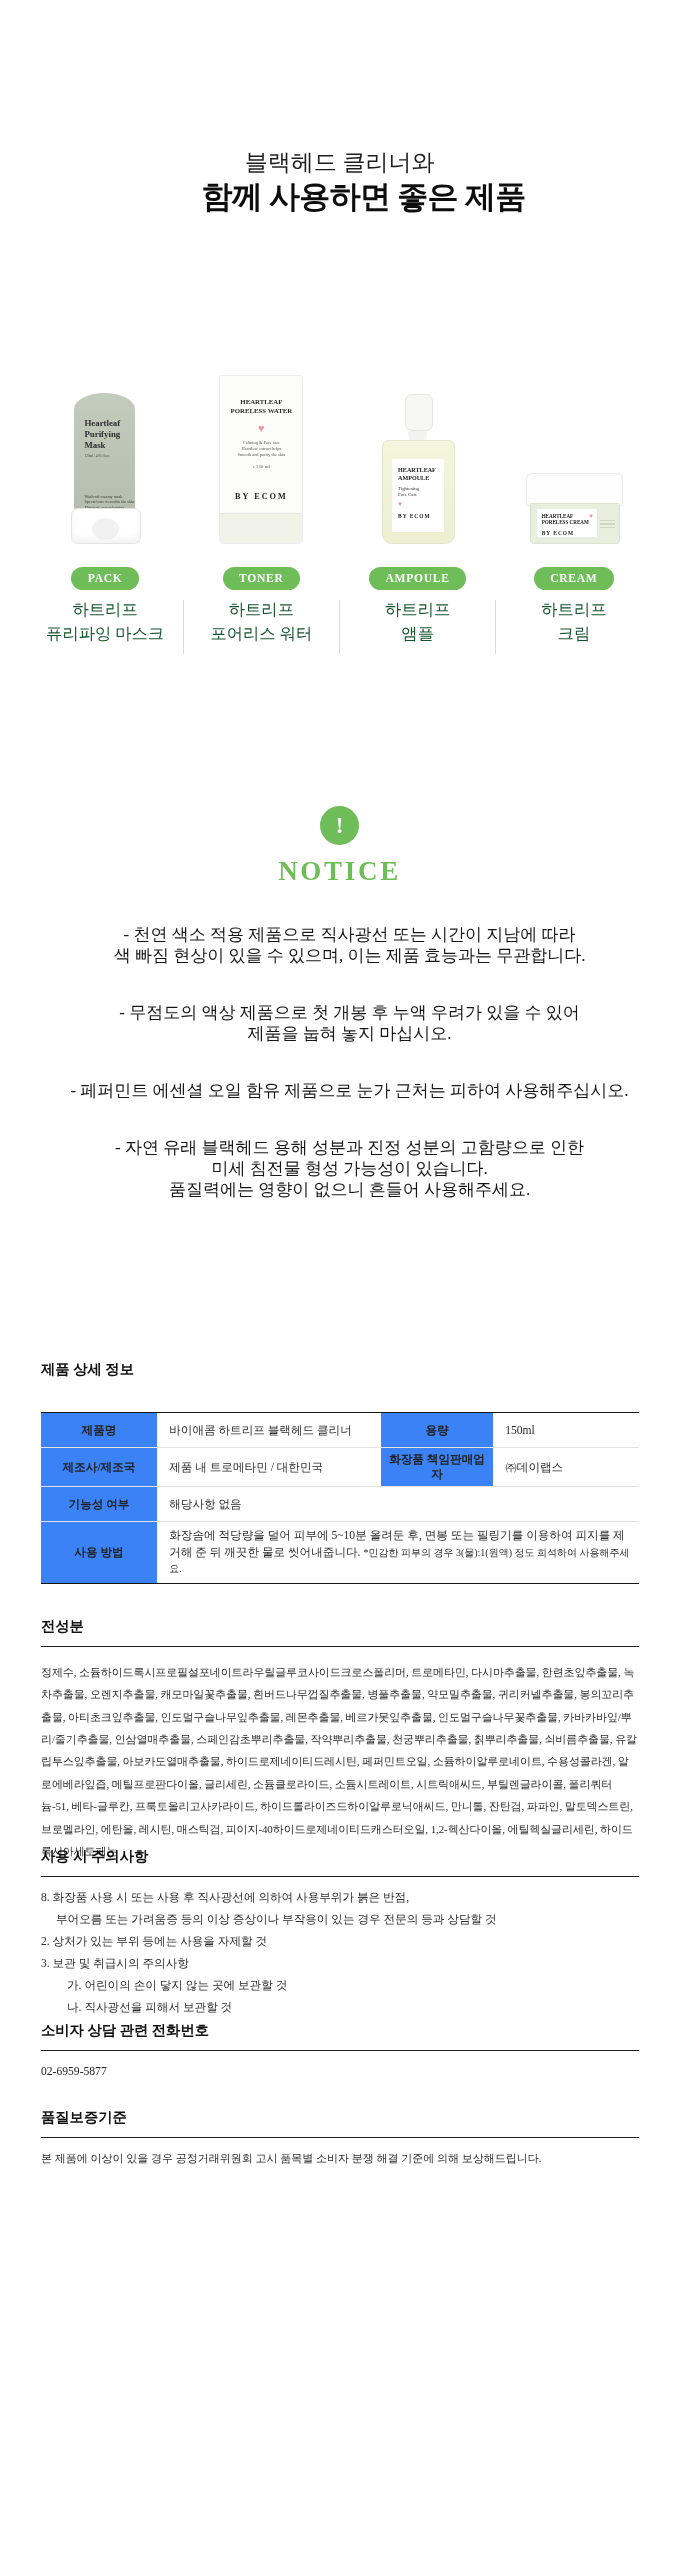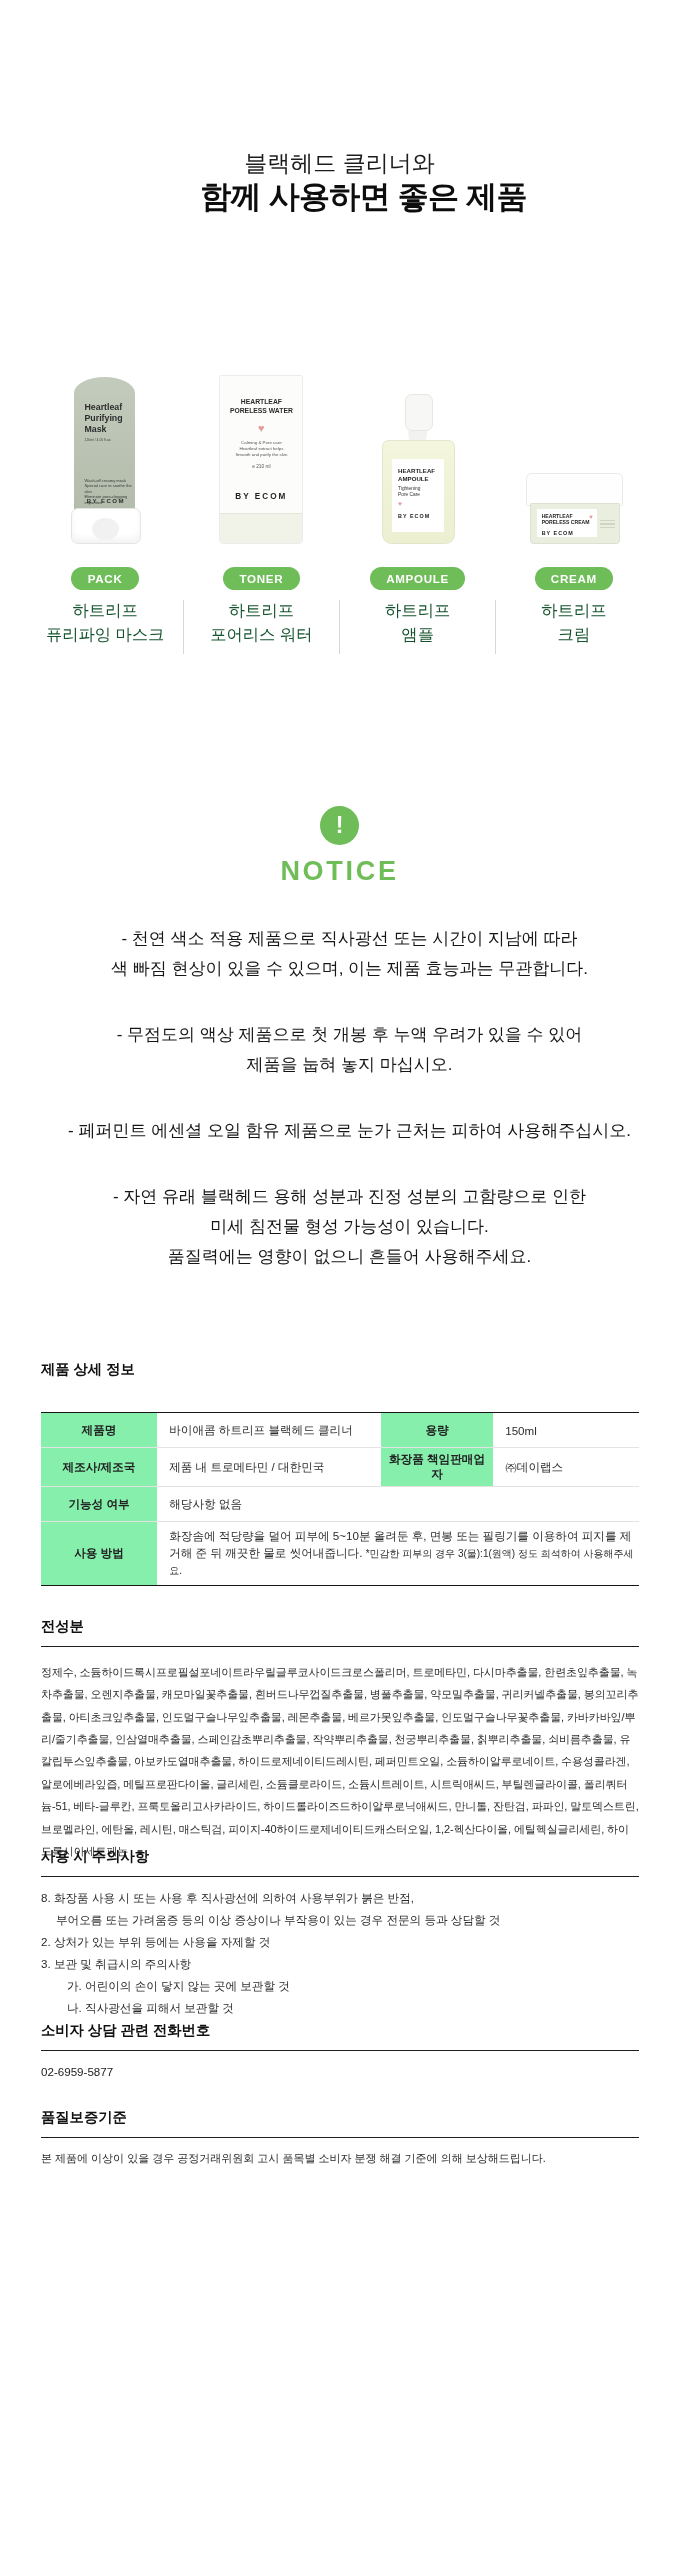--- a/index.html
+++ b/index.html
@@ -1,39 +1,39 @@
 <!DOCTYPE html>
 <html style="font-size:11px"><head>
 <meta charset="utf-8">
 <style>
   html,body { margin:0; padding:0; background:#fff; }
   #page {
     position:relative; width:679px; height:2576px; margin:0 auto; background:#fff;
-    font-family:Liberation Sans, sans-serif; overflow:hidden; color:#1a1a1a;
+    font-family:Liberation Serif, serif; overflow:hidden; color:#1a1a1a;
   }
   .pre { white-space:pre-line; }
 
   
   .header { position:absolute; top:148px; left:0; right:0; text-align:center; }
   .header-line1 { font-size:23px; line-height:30px; color:#1c1c1c; font-weight:400; }
   .header-line2 { font-size:31px; line-height:38px; color:#0d0d0d; font-weight:800; letter-spacing:-0.7px;margin-left:48px; }
 
   
   .products { position:absolute; top:374px; left:27px; width:625px; display:flex; }
   .product-card { width:25%; display:flex; flex-direction:column; align-items:center; }
   .product-visual { height:170px; width:100%; display:flex; align-items:flex-end; justify-content:center; }
   .badge { margin-top:23px; display:inline-block; background:#6ebd58; color:#fff;
            font-size:11.6px; font-weight:700; letter-spacing:0.7px; padding:4.8px 16.3px; border-radius:12.2px; }
   .product-name { margin-top:8.2px; font-size:16.3px; line-height:24px; font-weight:500; color:#14532d; text-align:center; }
   .product-divider { position:absolute; top:226px; width:0.7px; height:54px; background:#d8d8d8; }
   .pd1 { left:156px; } .pd2 { left:312px; } .pd3 { left:468px; }
 
   
   .tube { position:relative; width:63px; height:167px; }
-  .tube-body { position:absolute; top:0; left:0.7px; width:61px; height:137px;
+  .tube-body { position:absolute; top:16px; left:0.7px; width:61px; height:137px;
                background:linear-gradient(180deg,#c3cbbc,#b3bcab);
                border-radius:31px 31px 2.7px 2.7px / 16.3px 16.3px 2.7px 2.7px; }
   .tube-title { position:absolute; top:24.5px; left:10.2px; font-size:8.8px; font-weight:700; color:#2d2d2d; line-height:11px; text-align:left; }
   .tube-size { position:absolute; top:61px; left:10.2px; font-size:3.4px; color:#444; }
   .tube-desc { position:absolute; top:101px; left:10.2px; font-size:4.1px; color:#3a3a3a; line-height:5.4px; text-align:left; }
   .tube-brand { position:absolute; top:120px; left:0; width:63px; text-align:center; font-size:6.1px; font-weight:700; letter-spacing:1.4px; color:#2d2d2d; }
   .tube-cap { position:absolute; bottom:0; left:-2.7px; width:68px; height:34px; background:#fff;
               border:0.7px solid #e4e4e4; border-radius:6.8px; box-shadow:inset 0 -4.8px 6.1px rgba(0,0,0,0.05); }
   .tube-cap::after { content:""; position:absolute; left:20px; top:8.8px; width:27px; height:22px; background:#f1f1f1; border-radius:50%; }
 
@@ -68,32 +68,32 @@
   .cream-brand { margin:5.4px 0 0 4.8px; font-size:5.4px; font-weight:700; letter-spacing:1px; color:#222; }
   .cream-lines { position:absolute; right:-17.7px; top:11px; width:15px; }
   .cream-lines i { display:block; height:1.4px; background:#cfd4c5; margin-bottom:2px; }
 
   
   .notice { position:absolute; top:806px; left:0; right:0; text-align:center; }
   .notice-icon { width:39px; height:39px; border-radius:50%; background:#6ebd58; color:#fff;
                  font-size:23px; font-weight:700; line-height:39px; text-align:center; margin:0 auto; }
   .notice-title { margin-top:11px; font-size:27px; line-height:31px; font-weight:700; color:#6ebd58; letter-spacing:2.7px; }
   .notice-items { margin-top:37px; }
-  .notice-item { font-size:17px; line-height:30px; color:#161616; margin-bottom:36px;margin-left:20px; }
+  .notice-item { font-size:17px; line-height:21px; color:#161616; margin-bottom:36px;margin-left:20px; }
 
   
   .section-title { font-size:14.3px; line-height:19px; font-weight:700; color:#111; }
   .rule { margin-top:10.2px; height:0; border-top:1.4px solid #1f1f1f; }
 
   
   .detail { position:absolute; top:1360px; left:41px; width:598px; }
   .detail-table { margin-top:33px; border-top:1.4px solid #161616; border-bottom:1.4px solid #161616; }
   .trow { display:grid; grid-template-columns:116px 224px 112px 146px; border-bottom:0.7px solid #e3e3e3; min-height:34px; }
   .trow:last-child { border-bottom:none; }
-  .tlabel { background:#86efac; display:flex; align-items:center; justify-content:center;
+  .tlabel { background:#3b82f6; display:flex; align-items:center; justify-content:center;
             font-size:11.6px; font-weight:700; color:#222; text-align:center; padding:4.1px 4.1px; }
   .tvalue { display:flex; align-items:center; font-size:11.6px; color:#2b2b2b; padding:4.1px 5.4px 4.1px 12.2px; }
   .span3 { grid-column:2/5; }
   .usage-cell { display:block; padding-top:6.1px; padding-bottom:6.1px; line-height:16.3px; }
   .tnote { font-size:10px; color:#2b2b2b; }
 
   
   .ingredients { position:absolute; top:1617px; left:41px; width:598px; }
   .ingredients-text { margin-top:13.6px; font-size:11px; line-height:22.4px; color:#2b2b2b; letter-spacing:-0.1px; }
 

